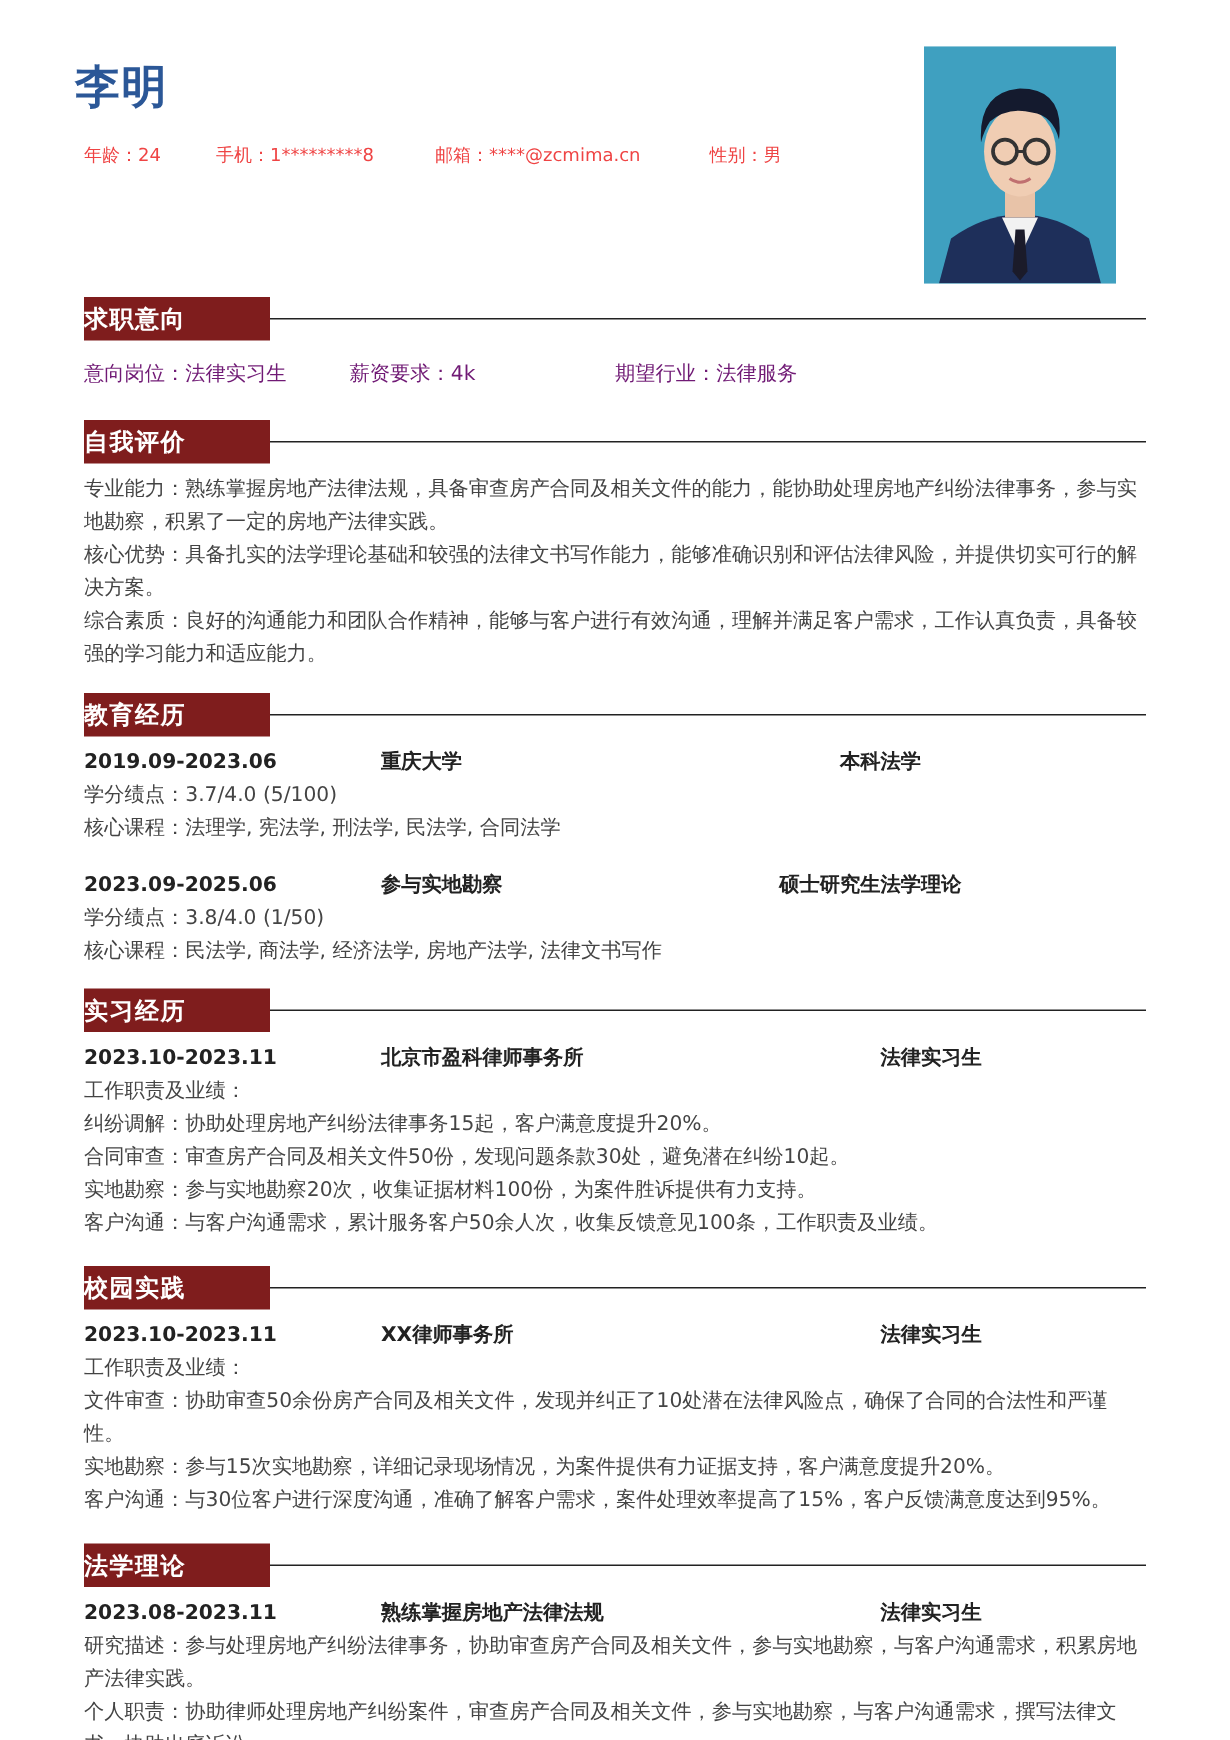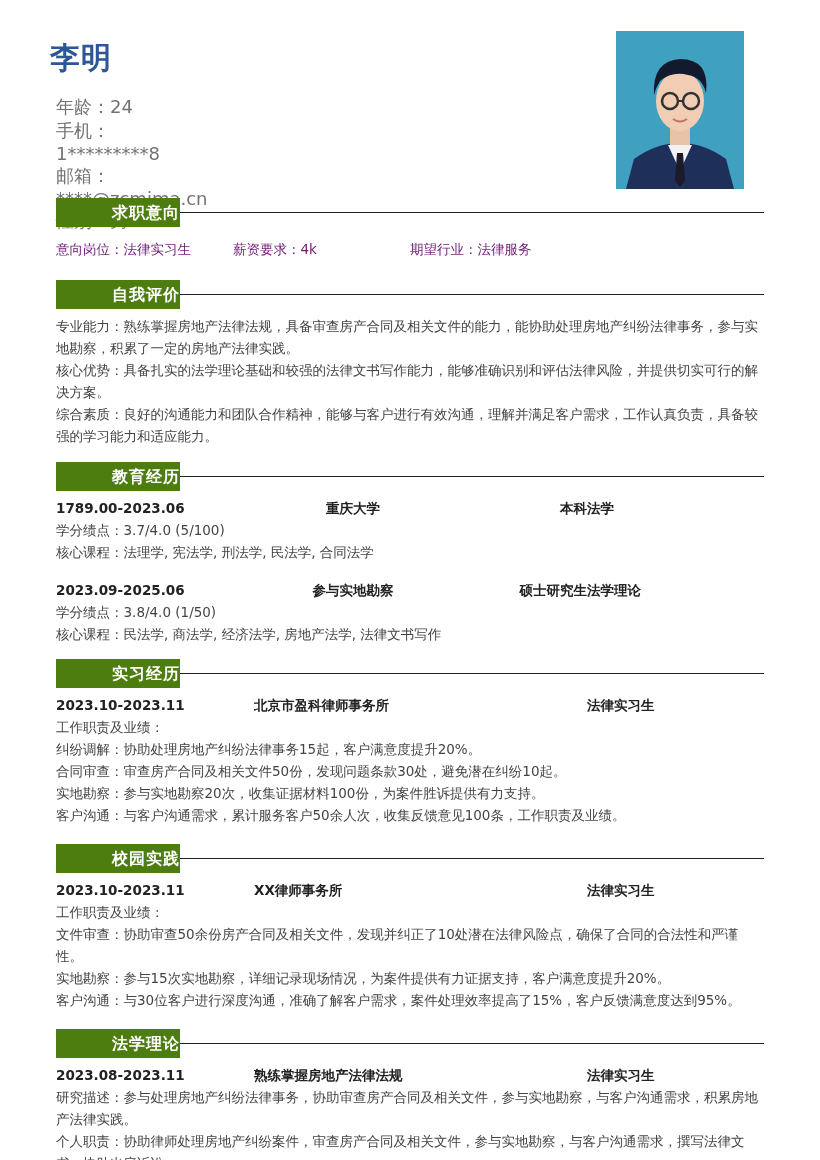--- a/index.html
+++ b/index.html
@@ -1,29 +1,29 @@
 <!DOCTYPE html>
 <html><head>
 <meta charset="utf-8">
 <style>
   html, body { margin: 0; padding: 0; background: #ffffff; }
   body { width: 820px; height: 1160px; overflow: hidden; position: relative;
          font-family: "DejaVu Sans", "Liberation Sans", sans-serif; color: #333333; }
   .name { position: absolute; left: 50px; top: 38px; font-size: 30px; font-weight: bold; color: #2b5797; letter-spacing: 1px; }
-  .basic { position: absolute; left: 56px; top: 95px; font-size: 18px; color: #737373; display: flex; flex-direction: column; }
+  .basic { position: absolute; left: 56px; top: 95px; font-size: 12px; color: #ef4444; display: flex; }
   .basic span { margin-right: 0; }
   .photo { position: absolute; left: 616px; top: 31px; width: 128px; height: 158px; background: #3fa0c0; overflow: hidden; }
   .section { position: absolute; left: 56px; width: 708px; }
   .sec-head { position: relative; height: 29px; }
-  .sec-title { position: absolute; left: 0; top: 0; width: 124px; height: 29px; background: #4d7c0f; color: #fff;
-               font-size: 16px; font-weight: bold; line-height: 29px; text-align: right; letter-spacing: 1px; }
+  .sec-title { position: absolute; left: 0; top: 0; width: 124px; height: 29px; background: #7f1d1d; color: #fff;
+               font-size: 16px; font-weight: bold; line-height: 29px; text-align: left; letter-spacing: 1px; }
   .sec-line { position: absolute; left: 124px; right: 0; top: 14px; height: 1px; background: #222; }
   .txt { font-size: 13.5px; line-height: 22px; color: #444; }
   .row { display: flex; font-size: 13.5px; font-weight: bold; color: #222; height: 22px; line-height: 22px; }
-  .c1 { width: 198px; } .c2 { width: 198px; text-align: center; } .c3 { width: 135px; text-align: right; } .c4 { width: 170px; }
+  .c1 { width: 198px; } .c2 { width: 198px; } .c3 { width: 135px; text-align: right; } .c4 { width: 170px; }
   .intent { display: flex; font-size: 13.5px; color: #701a75; line-height: 22px; }
 </style>
 </head>
 <body>
 
 <div>
 
   <div class="name">李明</div>
 
   <div class="basic">
@@ -73,21 +73,21 @@
     </div>
   </div>
 
   <div class="section" style="top:462px">
     <div class="sec-head">
       <div class="sec-title">教育经历</div>
       <div class="sec-line"></div>
     </div>
     <div style="margin-top:6px">
       <div class="row">
-        <span class="c1">1789.00-2023.06</span>
+        <span class="c1">2019.09-2023.06</span>
         <span class="c2">重庆大学</span>
         <span class="c3">本科</span>
         <span class="c4">法学</span>
       </div>
       <div class="txt">学分绩点：3.7/4.0 (5/100)</div>
       <div class="txt">核心课程：法理学, 宪法学, 刑法学, 民法学, 合同法学</div>
     </div>
     <div style="margin-top:16px">
       <div class="row">
         <span class="c1">2023.09-2025.06</span>

